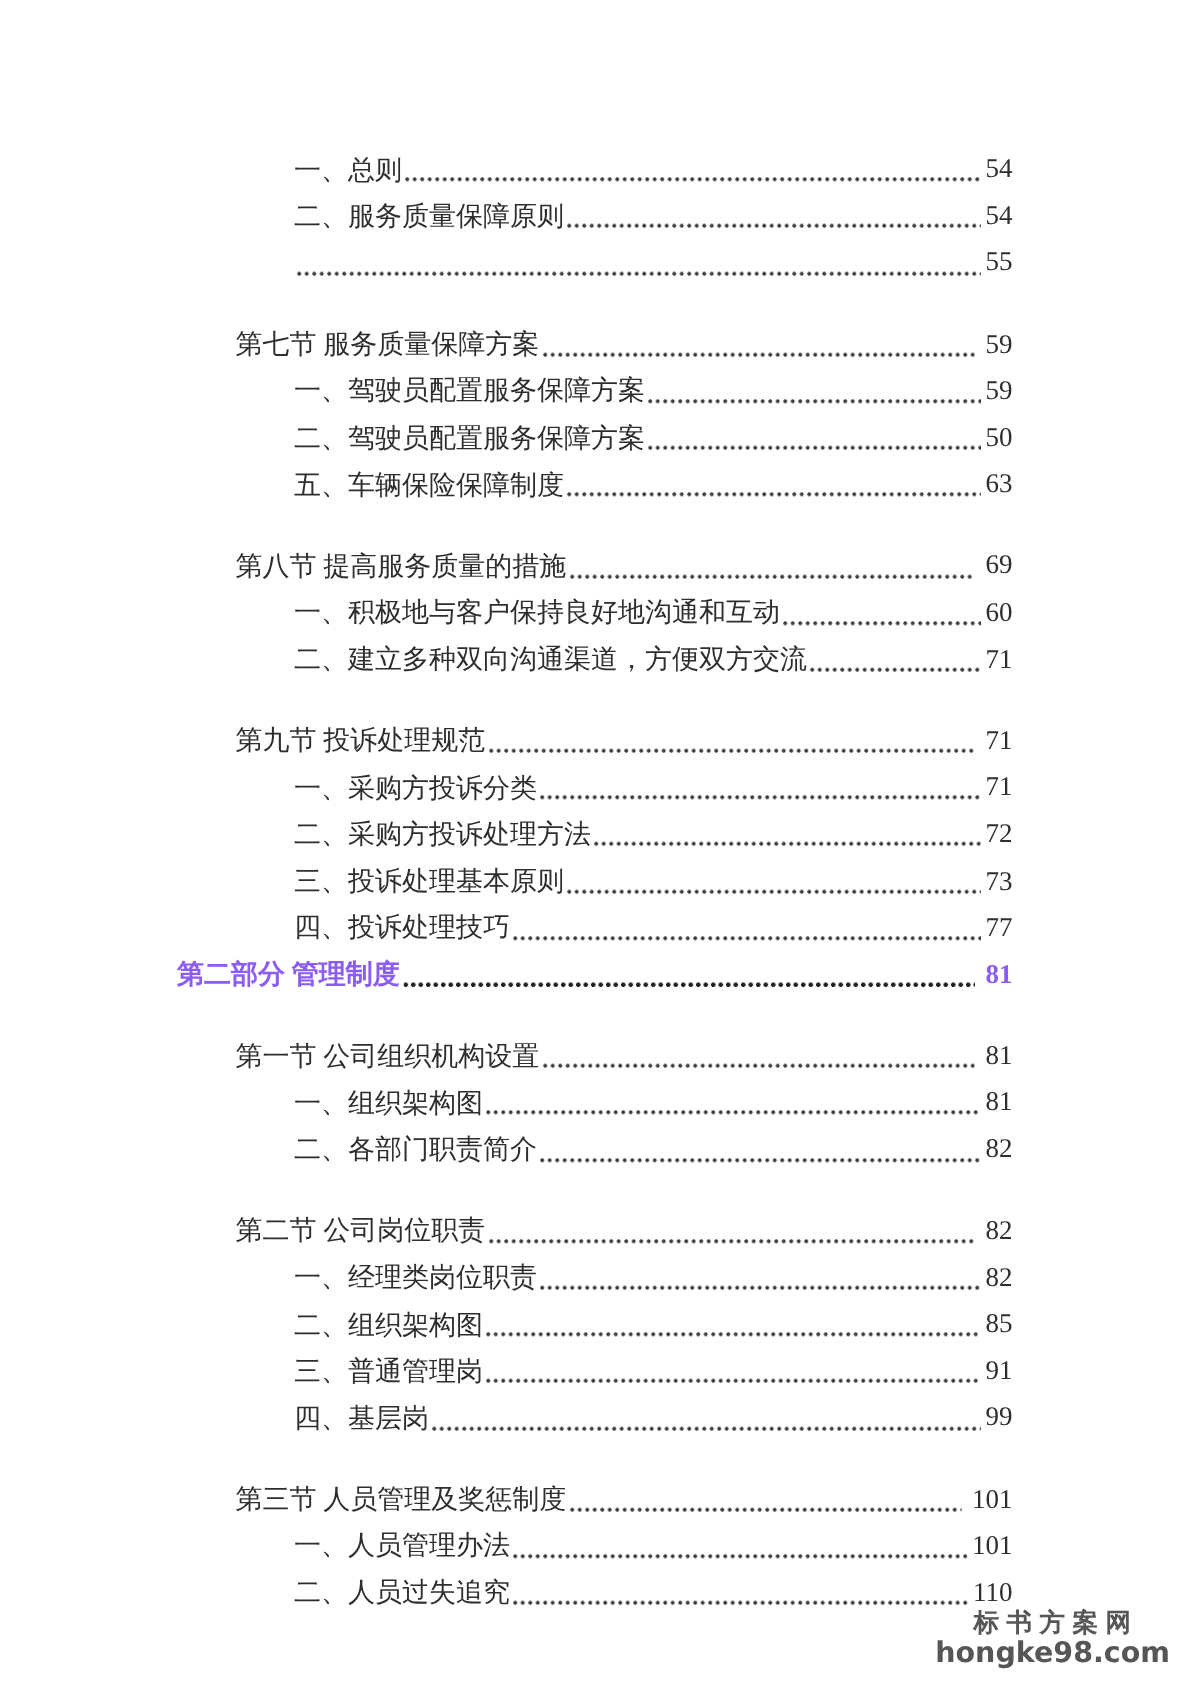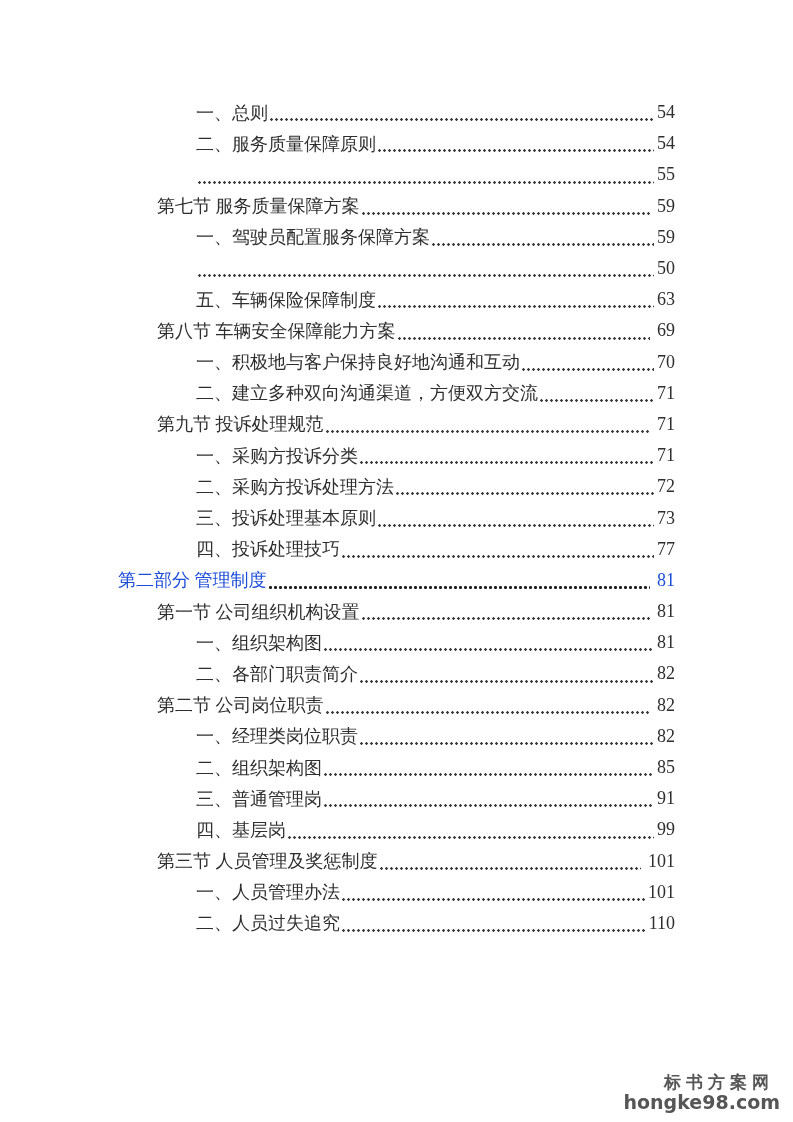--- a/index.html
+++ b/index.html
@@ -42,46 +42,46 @@
     background-repeat: repeat-x;
     background-position: left bottom;
   }
   .row .page-num {
     flex: 0 0 auto;
     padding-left: 2px;
   }
   
   .lvl3 { padding-left: 78px; }
   
-  .lvl2 { padding-left: 39px; }
+  .lvl2 { padding-left: 39px; margin-top: 23px; }
   .lvl2 .page-num { padding-left: 6px; }
   
   .lvl1 {
-    font-weight: 400;
-    color: #1d4ed8;
+    font-weight: 700;
+    color: #8b5cf6;
   }
   .lvl1 .leader {
     background-image: radial-gradient(circle at 1.5px 1.5px, #1f1f1f 1.3px, rgba(0,0,0,0) 1.7px);
   }
   .lvl1 .page-num { padding-left: 6px; }
 
   .watermark {
     position: absolute;
     right: 13px;
     bottom: 10px;
     text-align: right;
     color: #565656;
     font-family: "DejaVu Sans", "Liberation Sans", sans-serif;
     font-weight: 700;
     line-height: 1.0;
   }
   .watermark .wm-name {
     font-size: 17px;
     letter-spacing: 5px;
-    margin-right: 6px;
+    margin-right: 21px;
     margin-bottom: 2px;
   }
   .watermark .wm-url {
     font-size: 19px;
     letter-spacing: 0px;
   }
 </style>
 </head>
 <body>
 
@@ -106,37 +106,38 @@
     <span class="label">第七节 服务质量保障方案</span>
     <span class="leader"></span>
     <span class="page-num">59</span>
   </div>
       <div class="row lvl3">
     <span class="label">一、驾驶员配置服务保障方案</span>
     <span class="leader"></span>
     <span class="page-num">59</span>
   </div>
       <div class="row lvl3">
+    <span class="label">二、驾驶员配置服务保障方案</span>
     <span class="leader"></span>
     <span class="page-num">50</span>
   </div>
       <div class="row lvl3">
     <span class="label">五、车辆保险保障制度</span>
     <span class="leader"></span>
     <span class="page-num">63</span>
   </div>
       <div class="row lvl2">
-    <span class="label">第八节 车辆安全保障能力方案</span>
+    <span class="label">第八节 提高服务质量的措施</span>
     <span class="leader"></span>
     <span class="page-num">69</span>
   </div>
       <div class="row lvl3">
     <span class="label">一、积极地与客户保持良好地沟通和互动</span>
     <span class="leader"></span>
-    <span class="page-num">70</span>
+    <span class="page-num">60</span>
   </div>
       <div class="row lvl3">
     <span class="label">二、建立多种双向沟通渠道，方便双方交流</span>
     <span class="leader"></span>
     <span class="page-num">71</span>
   </div>
       <div class="row lvl2">
     <span class="label">第九节 投诉处理规范</span>
     <span class="leader"></span>
     <span class="page-num">71</span>

